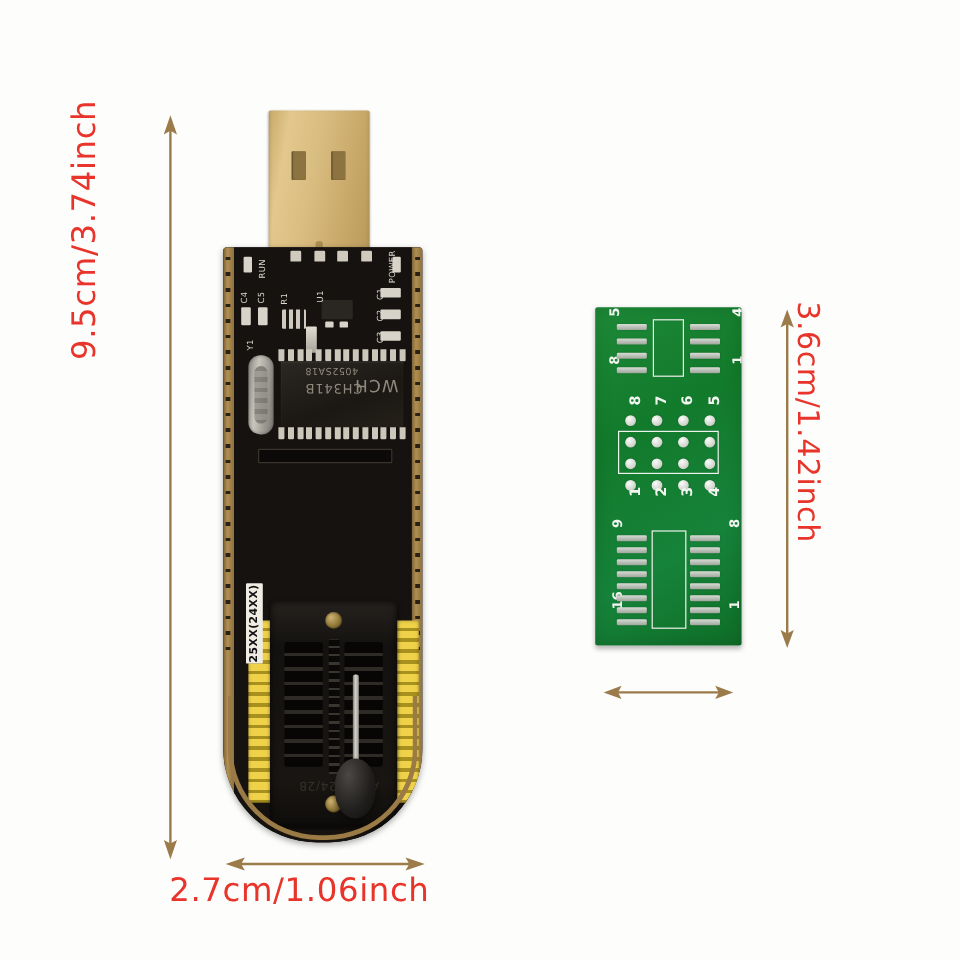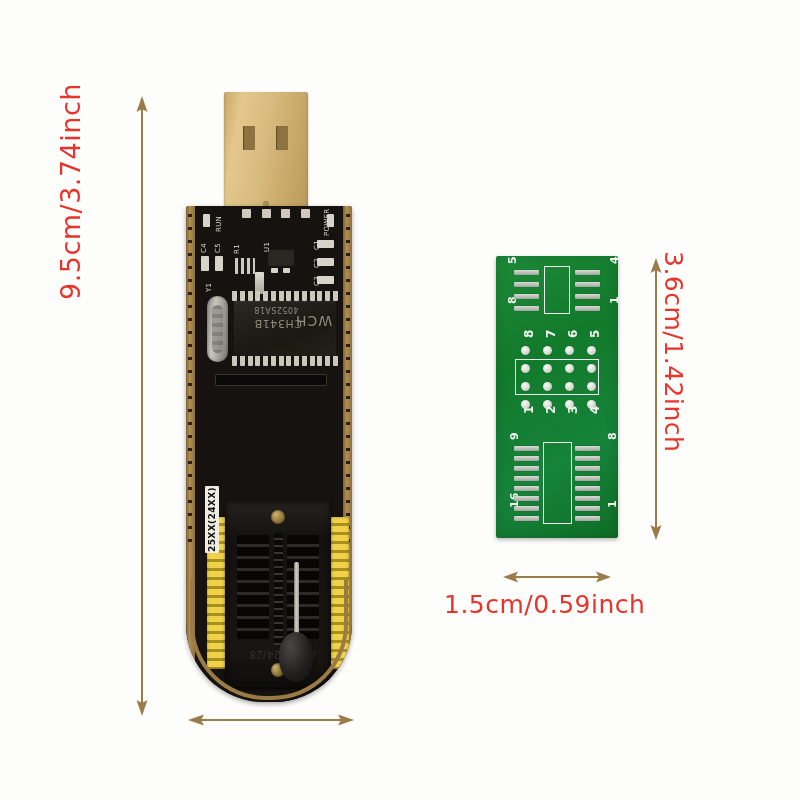--- a/index.html
+++ b/index.html
@@ -416,34 +416,34 @@
     <polygon points="10,0 4.5,16 10,13 15.5,16" fill="#9c7b4a"></polygon>
     <polygon points="10,620 4.5,604 10,607 15.5,604" fill="#9c7b4a"></polygon>
   </svg>
   <div id="dim-height-left" class="dim-text">9.5cm/3.74inch</div>
 
   <svg id="arrow-width-bottom" class="arrow-svg" width="166" height="20">
     <line x1="10" y1="10" x2="156" y2="10" stroke="#9c7b4a" stroke-width="2"></line>
     <polygon points="0,10 16,4.5 13,10 16,15.5" fill="#9c7b4a"></polygon>
     <polygon points="166,10 150,4.5 153,10 150,15.5" fill="#9c7b4a"></polygon>
   </svg>
+  <div id="dim-width-bottom" class="dim-text">2.7cm/1.06inch</div>
 
   <svg id="arrow-height-right" class="arrow-svg" width="20" height="282">
     <line x1="10" y1="9" x2="10" y2="273" stroke="#9c7b4a" stroke-width="2"></line>
     <polygon points="10,0 4.5,15 10,12 15.5,15" fill="#9c7b4a"></polygon>
     <polygon points="10,282 4.5,267 10,270 15.5,267" fill="#9c7b4a"></polygon>
   </svg>
   <div id="dim-height-right" class="dim-text">3.6cm/1.42inch</div>
 
   <svg id="arrow-width-right" class="arrow-svg" width="108" height="20">
     <line x1="9" y1="10" x2="99" y2="10" stroke="#9c7b4a" stroke-width="2"></line>
     <polygon points="0,10 15,4.5 12,10 15,15.5" fill="#9c7b4a"></polygon>
     <polygon points="108,10 93,4.5 96,10 93,15.5" fill="#9c7b4a"></polygon>
   </svg>
-  <div id="dim-width-right" class="dim-text">1.5cm/0.59inch</div>
 
   <div id="usb-programmer">
 
     <div class="usb-connector">
       <div class="usb-slot left"></div>
       <div class="usb-slot right"></div>
       <div class="usb-notch"></div>
     </div>
 
     <div class="pcb-body">

